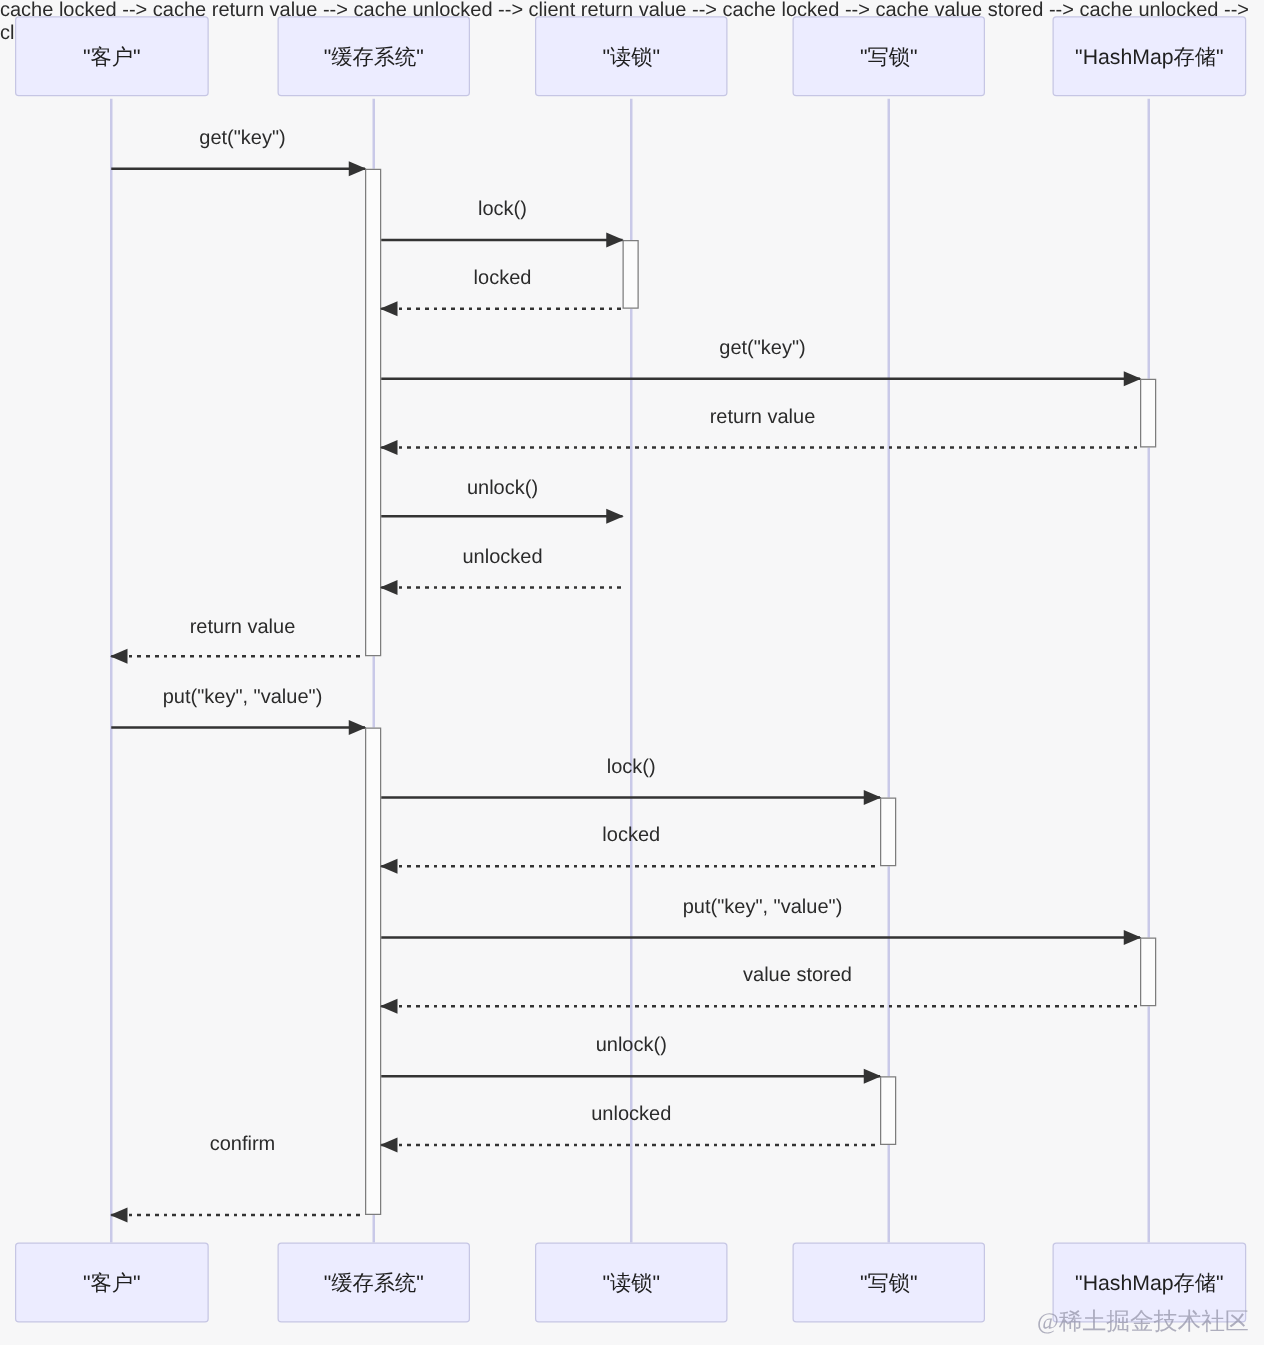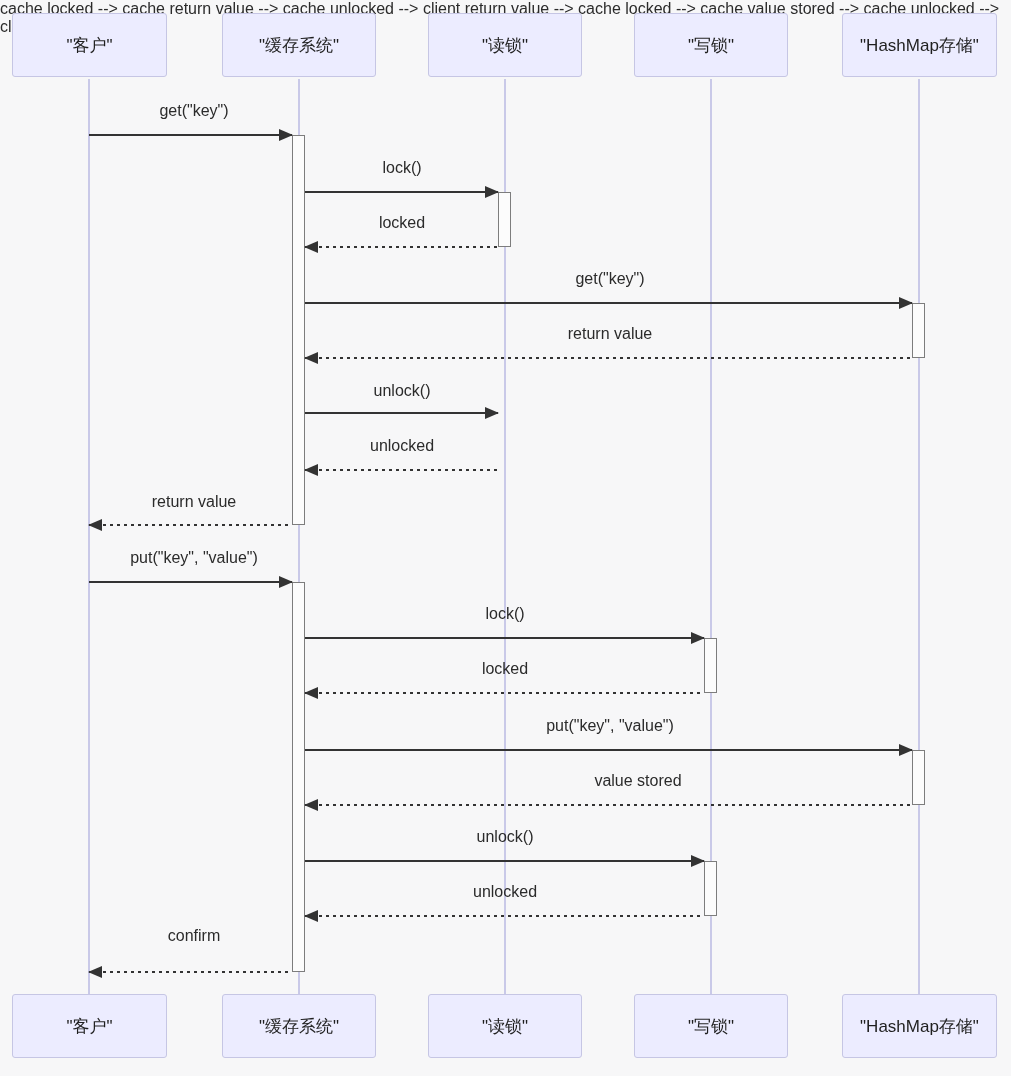--- a/index.html
+++ b/index.html
@@ -179,21 +179,21 @@
       <div class="head right"></div>
     </div>
 
    cache unlocked --&gt;
   <div class="msg-label" style="left:505px;top:880px">unlocked</div>
   <div class="msg dashed" style="left:305px;top:915px;width:399px">
       <div class="head left"></div>
     </div>
 
    client confirm --&gt;
-  <div class="msg-label" style="left:194px;top:924px">confirm</div>
+  <div class="msg-label" style="left:194px;top:904px">confirm</div>
   <div class="msg dashed" style="left:89px;top:971px;width:203px">
       <div class="head left"></div>
     </div>
 
   
   <div class="actor" style="left:12px;top:994px;width:155px">
       <span>"客户"</span>
     </div>
   <div class="actor" style="left:222px;top:994px;width:154px">
       <span>"缓存系统"</span>
@@ -202,14 +202,15 @@
       <span>"读锁"</span>
     </div>
   <div class="actor" style="left:634px;top:994px;width:154px">
       <span>"写锁"</span>
     </div>
   <div class="actor" style="left:842px;top:994px;width:155px">
       <span>"HashMap存储"</span>
     </div>
 
   
+  <div class="watermark">@稀土掘金技术社区</div>
 
 </div>
 
 </body></html>

